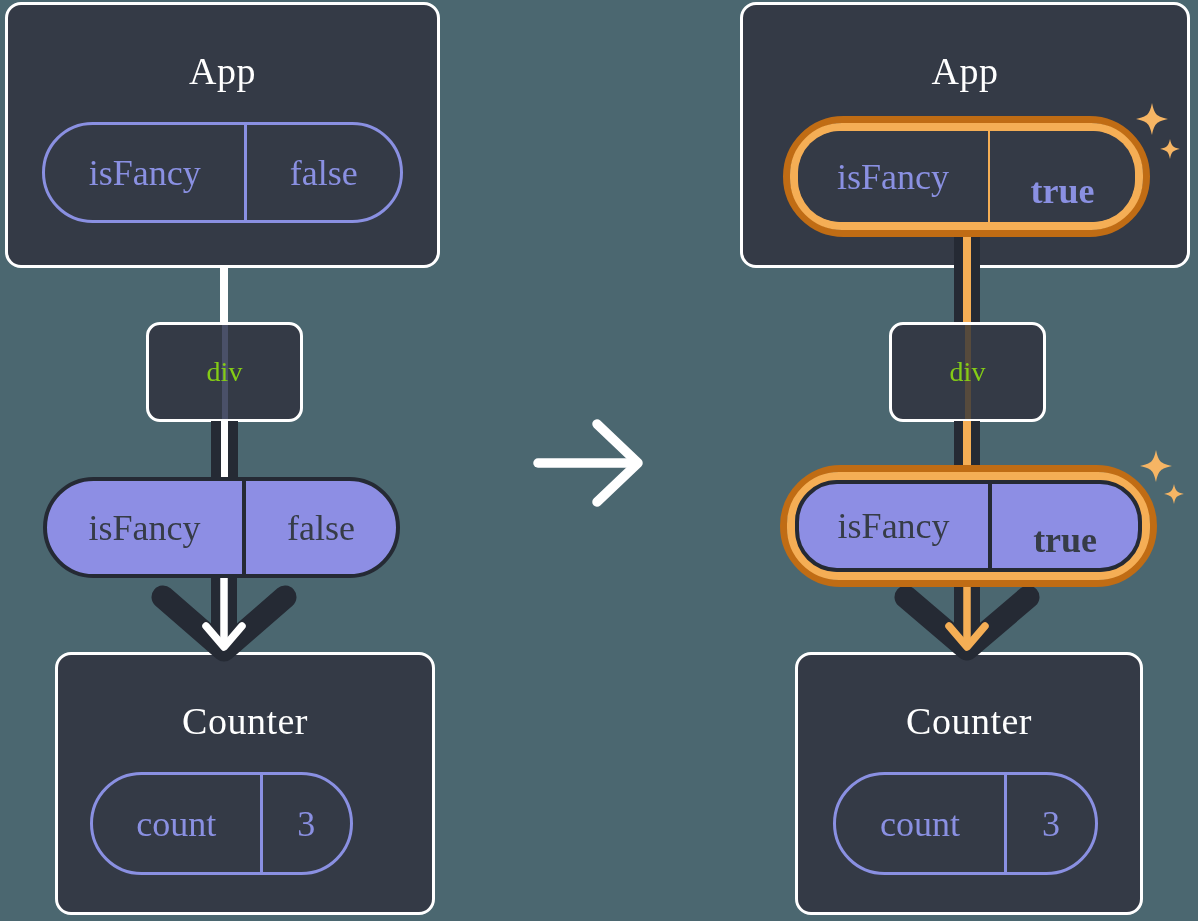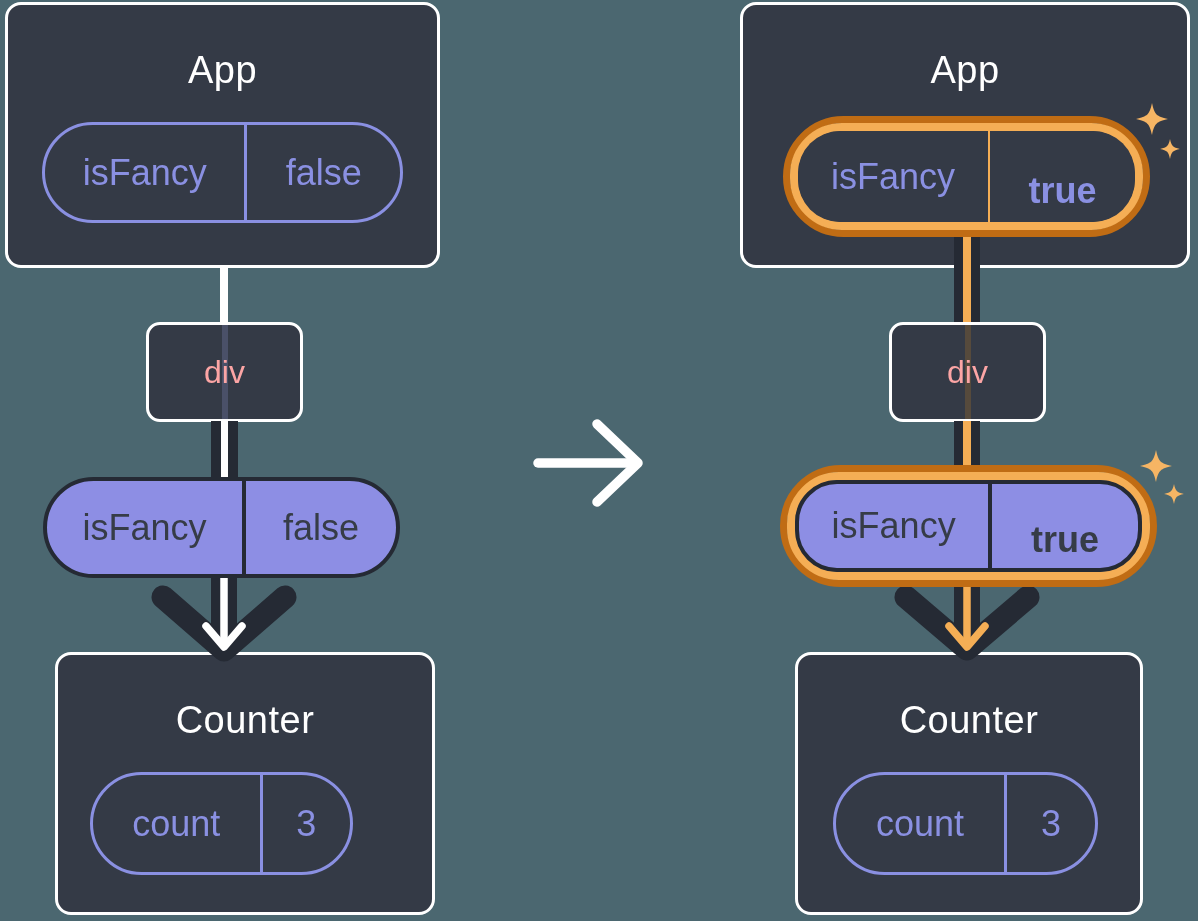--- a/index.html
+++ b/index.html
@@ -2,27 +2,27 @@
 <html style="--background: #4b6770; --panel: #343a46; --ink: #252a34; --purple: #8a90e2; --purple-fill: #8d8ee4; --dark-text: #363c47; --orange-dark: #c06c14; --orange-light: #f5ae55; --sparkle: #f6b564;"><head>
 <meta charset="utf-8">
 <style>
   :root{
     --background:#4b6770; --panel:#343a46; --ink:#252a34; --purple:#8a90e2;
     --purple-fill:#8d8ee4; --dark-text:#363c47; --orange-dark:#c06c14;
     --orange-light:#f5ae55; --sparkle:#f6b564;
   }
   html,body{margin:0;padding:0;background:var(--background);}
   .canvas{position:relative;width:1198px;height:921px;background:var(--background);
-    font-family:Liberation Sans, sans-serif;overflow:hidden;}
+    font-family:Liberation Serif, serif;overflow:hidden;}
   .box{position:absolute;background:var(--panel);border:3px solid #fff;
     border-radius:16px;box-sizing:border-box;}
   .title{position:absolute;left:0;width:100%;text-align:center;color:#fff;
     font-size:38px;font-weight:500;letter-spacing:.5px;}
   .center-label{position:absolute;inset:0;display:flex;align-items:center;
-    justify-content:center;color:#fca5a5;font-size:32px;font-weight:500;}
+    justify-content:center;color:#84cc16;font-size:28px;font-weight:500;}
   .stripe{position:absolute;left:50%;transform:translateX(-50%);top:0;bottom:0;width:6px;}
   .stripe.cool{background:#4a5068;}
   .stripe.warm{background:#564a3c;}
   .vline{position:absolute;}
   .pill{position:absolute;display:flex;align-items:stretch;border-radius:70px;
     box-sizing:border-box;font-size:36px;}
   .pill .cell{display:flex;align-items:center;justify-content:center;box-sizing:border-box;}
   .pill .cell.k{width:57%;}
   .pill .cell.v{flex:1;}
   .outline{border:3px solid var(--purple);color:var(--purple);}

